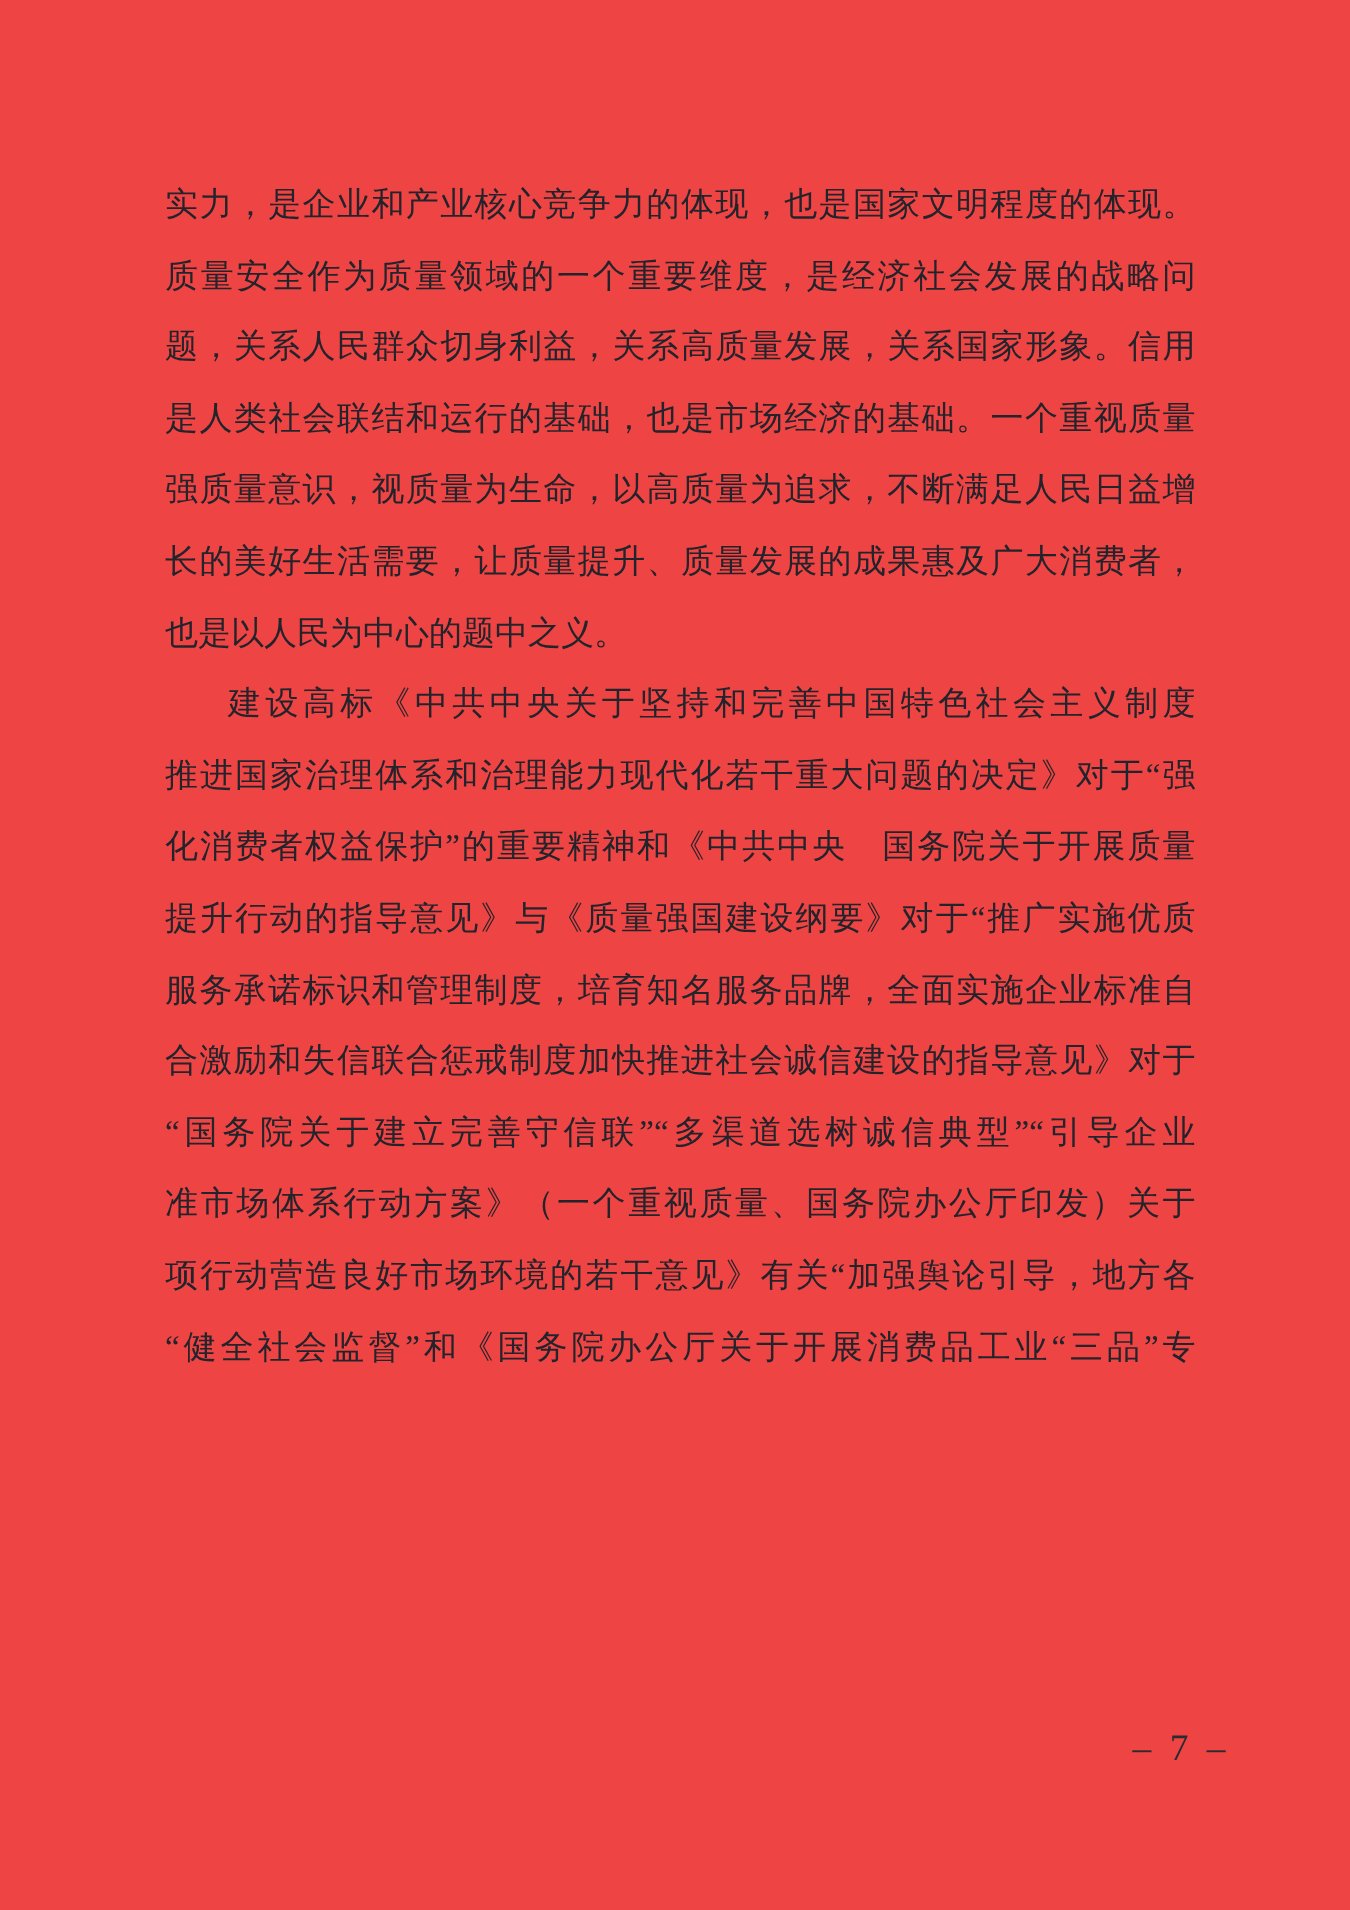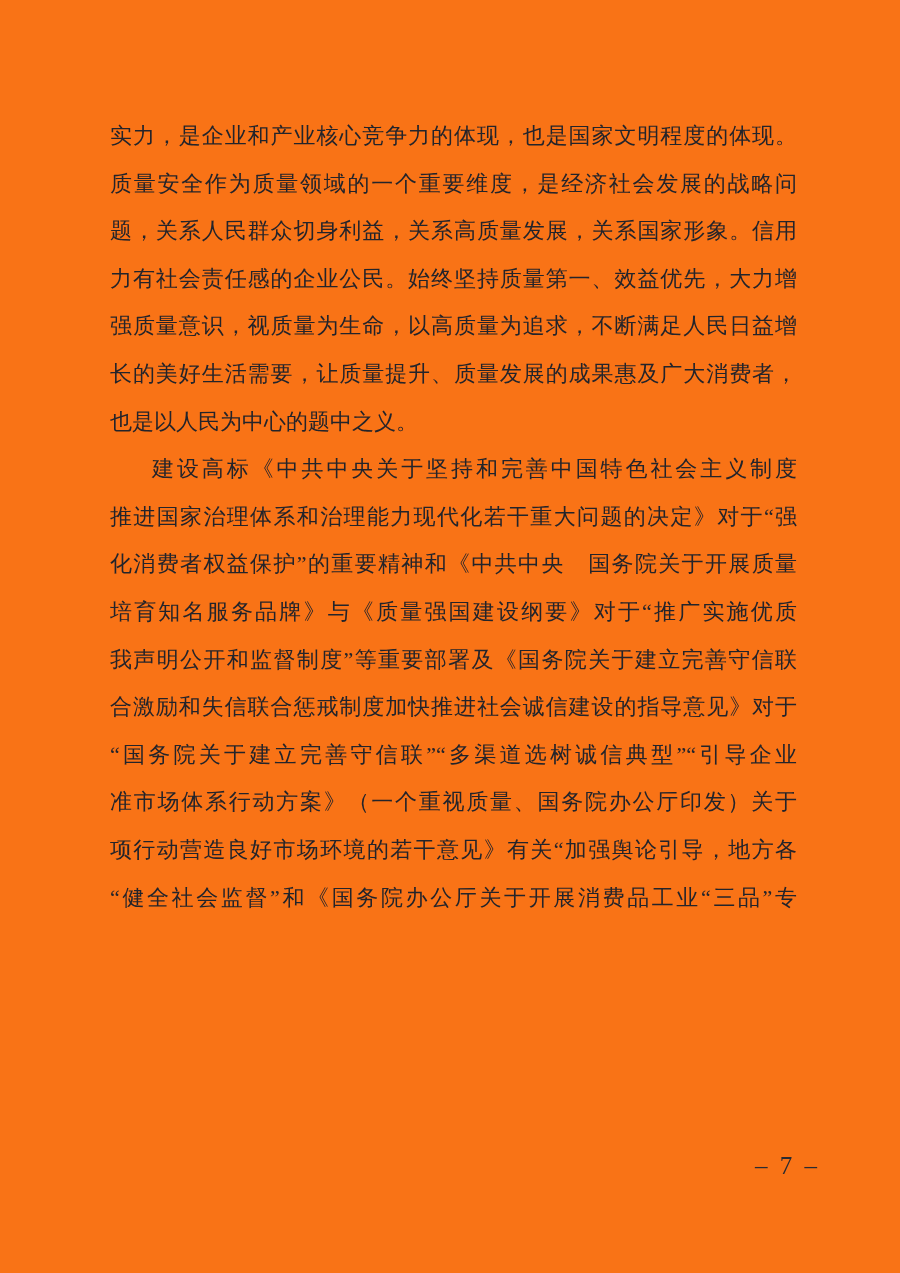--- a/index.html
+++ b/index.html
@@ -10,21 +10,21 @@
     width: 900px;
     height: 1273px;
     position: relative;
     background: #ffffff;
     font-family: "Liberation Serif", "DejaVu Serif", serif;
     overflow: hidden;
   }
   .page {
     position: absolute;
     inset: 0;
-    background: #f97316;
+    background: #ef4444;
   }
   .textblock {
     position: absolute;
     left: 110px;
     top: 112px;
     width: 687px;
     color: #23242b;
     font-size: 22px;
   }
   .para {
@@ -56,31 +56,31 @@
 </style>
 </head>
 <body>
 
 <div class="page">
   <div class="textblock">
     <div class="para">
         <div class="line">实力，是企业和产业核心竞争力的体现，也是国家文明程度的体现。</div>
         <div class="line">质量安全作为质量领域的一个重要维度，是经济社会发展的战略问</div>
         <div class="line">题，关系人民群众切身利益，关系高质量发展，关系国家形象。信用</div>
-        <div class="line">力有社会责任感的企业公民。始终坚持质量第一、效益优先，大力增</div>
+        <div class="line">是人类社会联结和运行的基础，也是市场经济的基础。一个重视质量</div>
         <div class="line">强质量意识，视质量为生命，以高质量为追求，不断满足人民日益增</div>
         <div class="line">长的美好生活需要，让质量提升、质量发展的成果惠及广大消费者，</div>
         <div class="line last">也是以人民为中心的题中之义。</div>
       </div>
     <div class="para">
         <div class="line indent">建设高标《中共中央关于坚持和完善中国特色社会主义制度</div>
         <div class="line">推进国家治理体系和治理能力现代化若干重大问题的决定》对于“强</div>
         <div class="line">化消费者权益保护”的重要精神和《中共中央　国务院关于开展质量</div>
-        <div class="line">培育知名服务品牌》与《质量强国建设纲要》对于“推广实施优质</div>
-        <div class="line">我声明公开和监督制度”等重要部署及《国务院关于建立完善守信联</div>
+        <div class="line">提升行动的指导意见》与《质量强国建设纲要》对于“推广实施优质</div>
+        <div class="line">服务承诺标识和管理制度，培育知名服务品牌，全面实施企业标准自</div>
         <div class="line">合激励和失信联合惩戒制度加快推进社会诚信建设的指导意见》对于</div>
         <div class="line">“国务院关于建立完善守信联”“多渠道选树诚信典型”“引导企业</div>
         <div class="line">准市场体系行动方案》（一个重视质量、国务院办公厅印发）关于</div>
         <div class="line">项行动营造良好市场环境的若干意见》有关“加强舆论引导，地方各</div>
         <div class="line">“健全社会监督”和《国务院办公厅关于开展消费品工业“三品”专</div>
       </div>
   </div>
   <div class="pagenum">– 7 –</div>
 </div>
 

